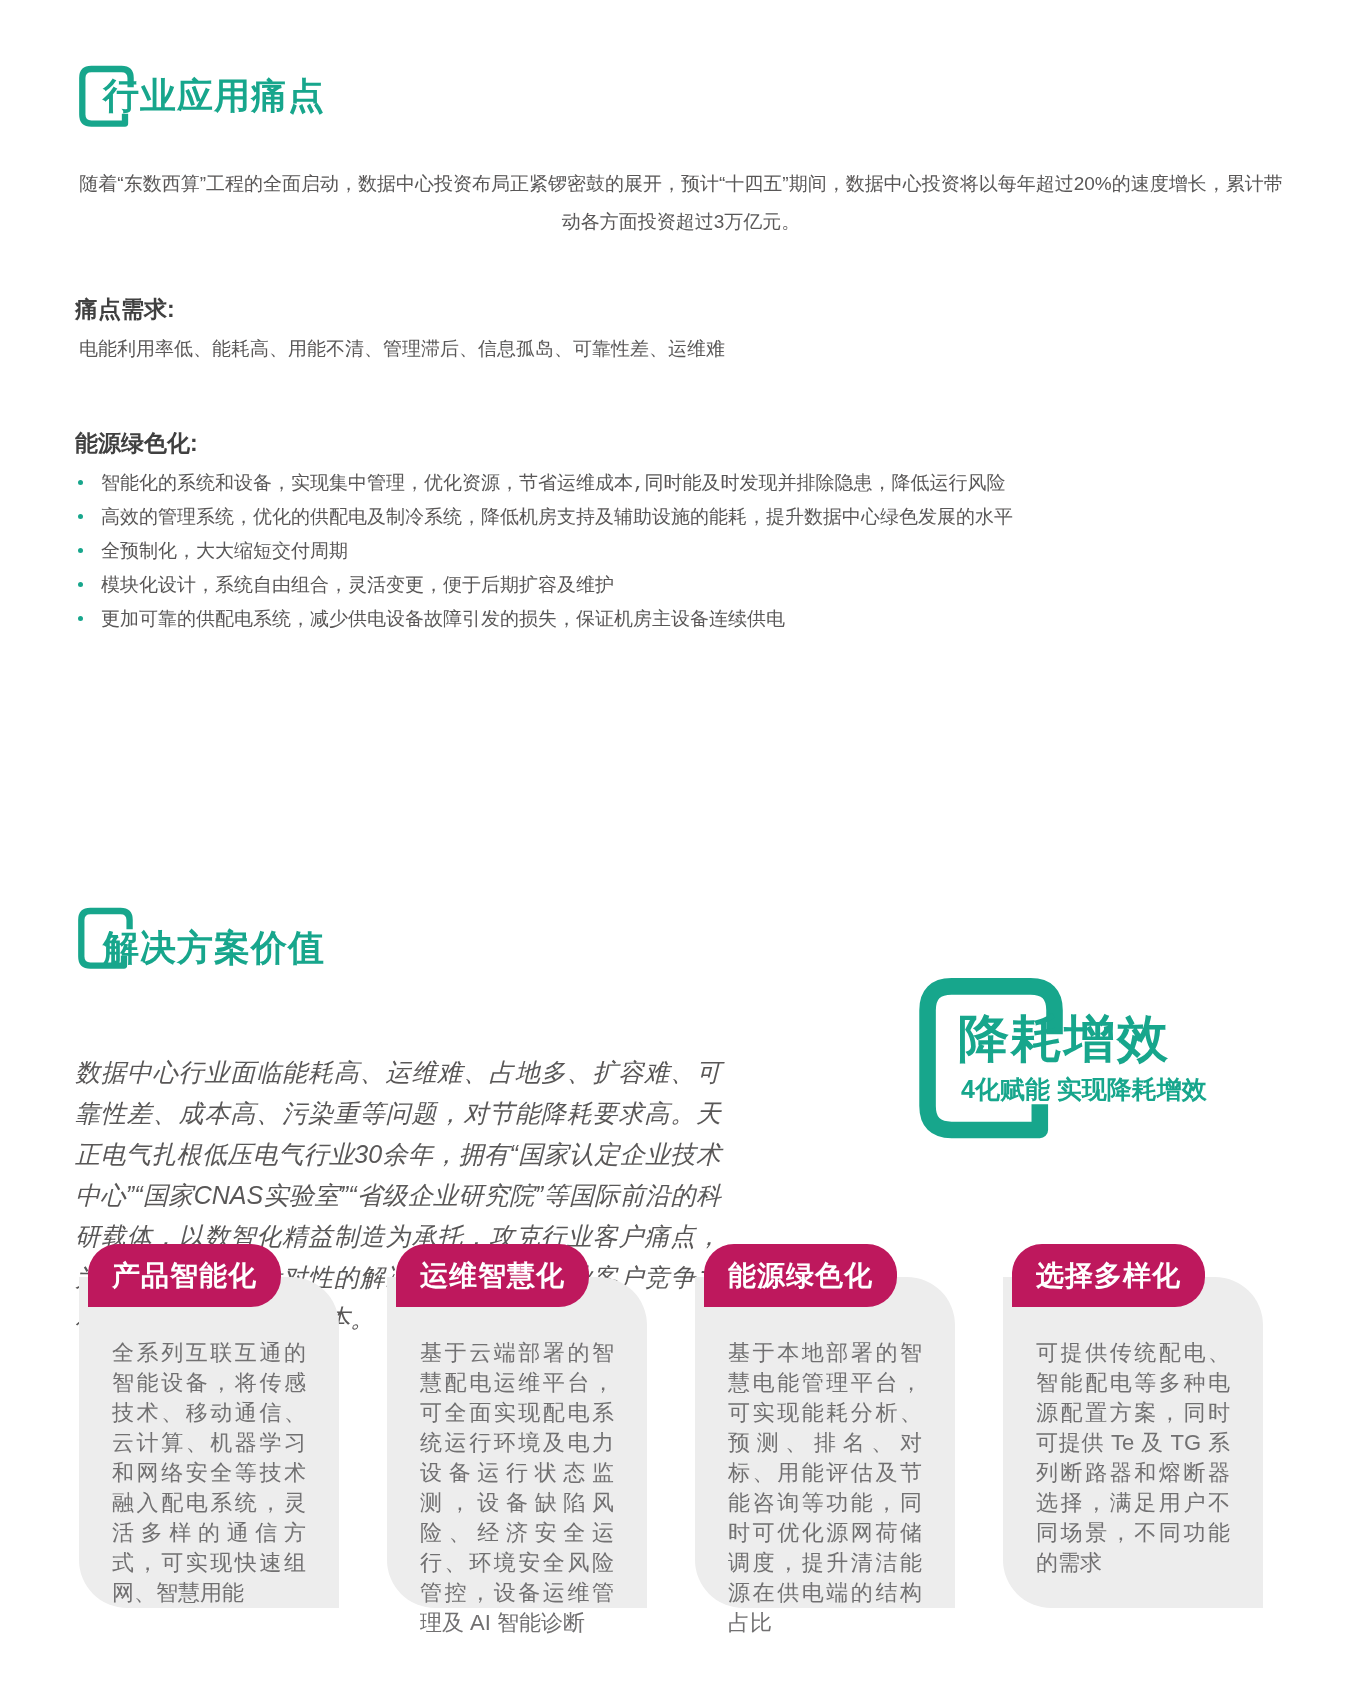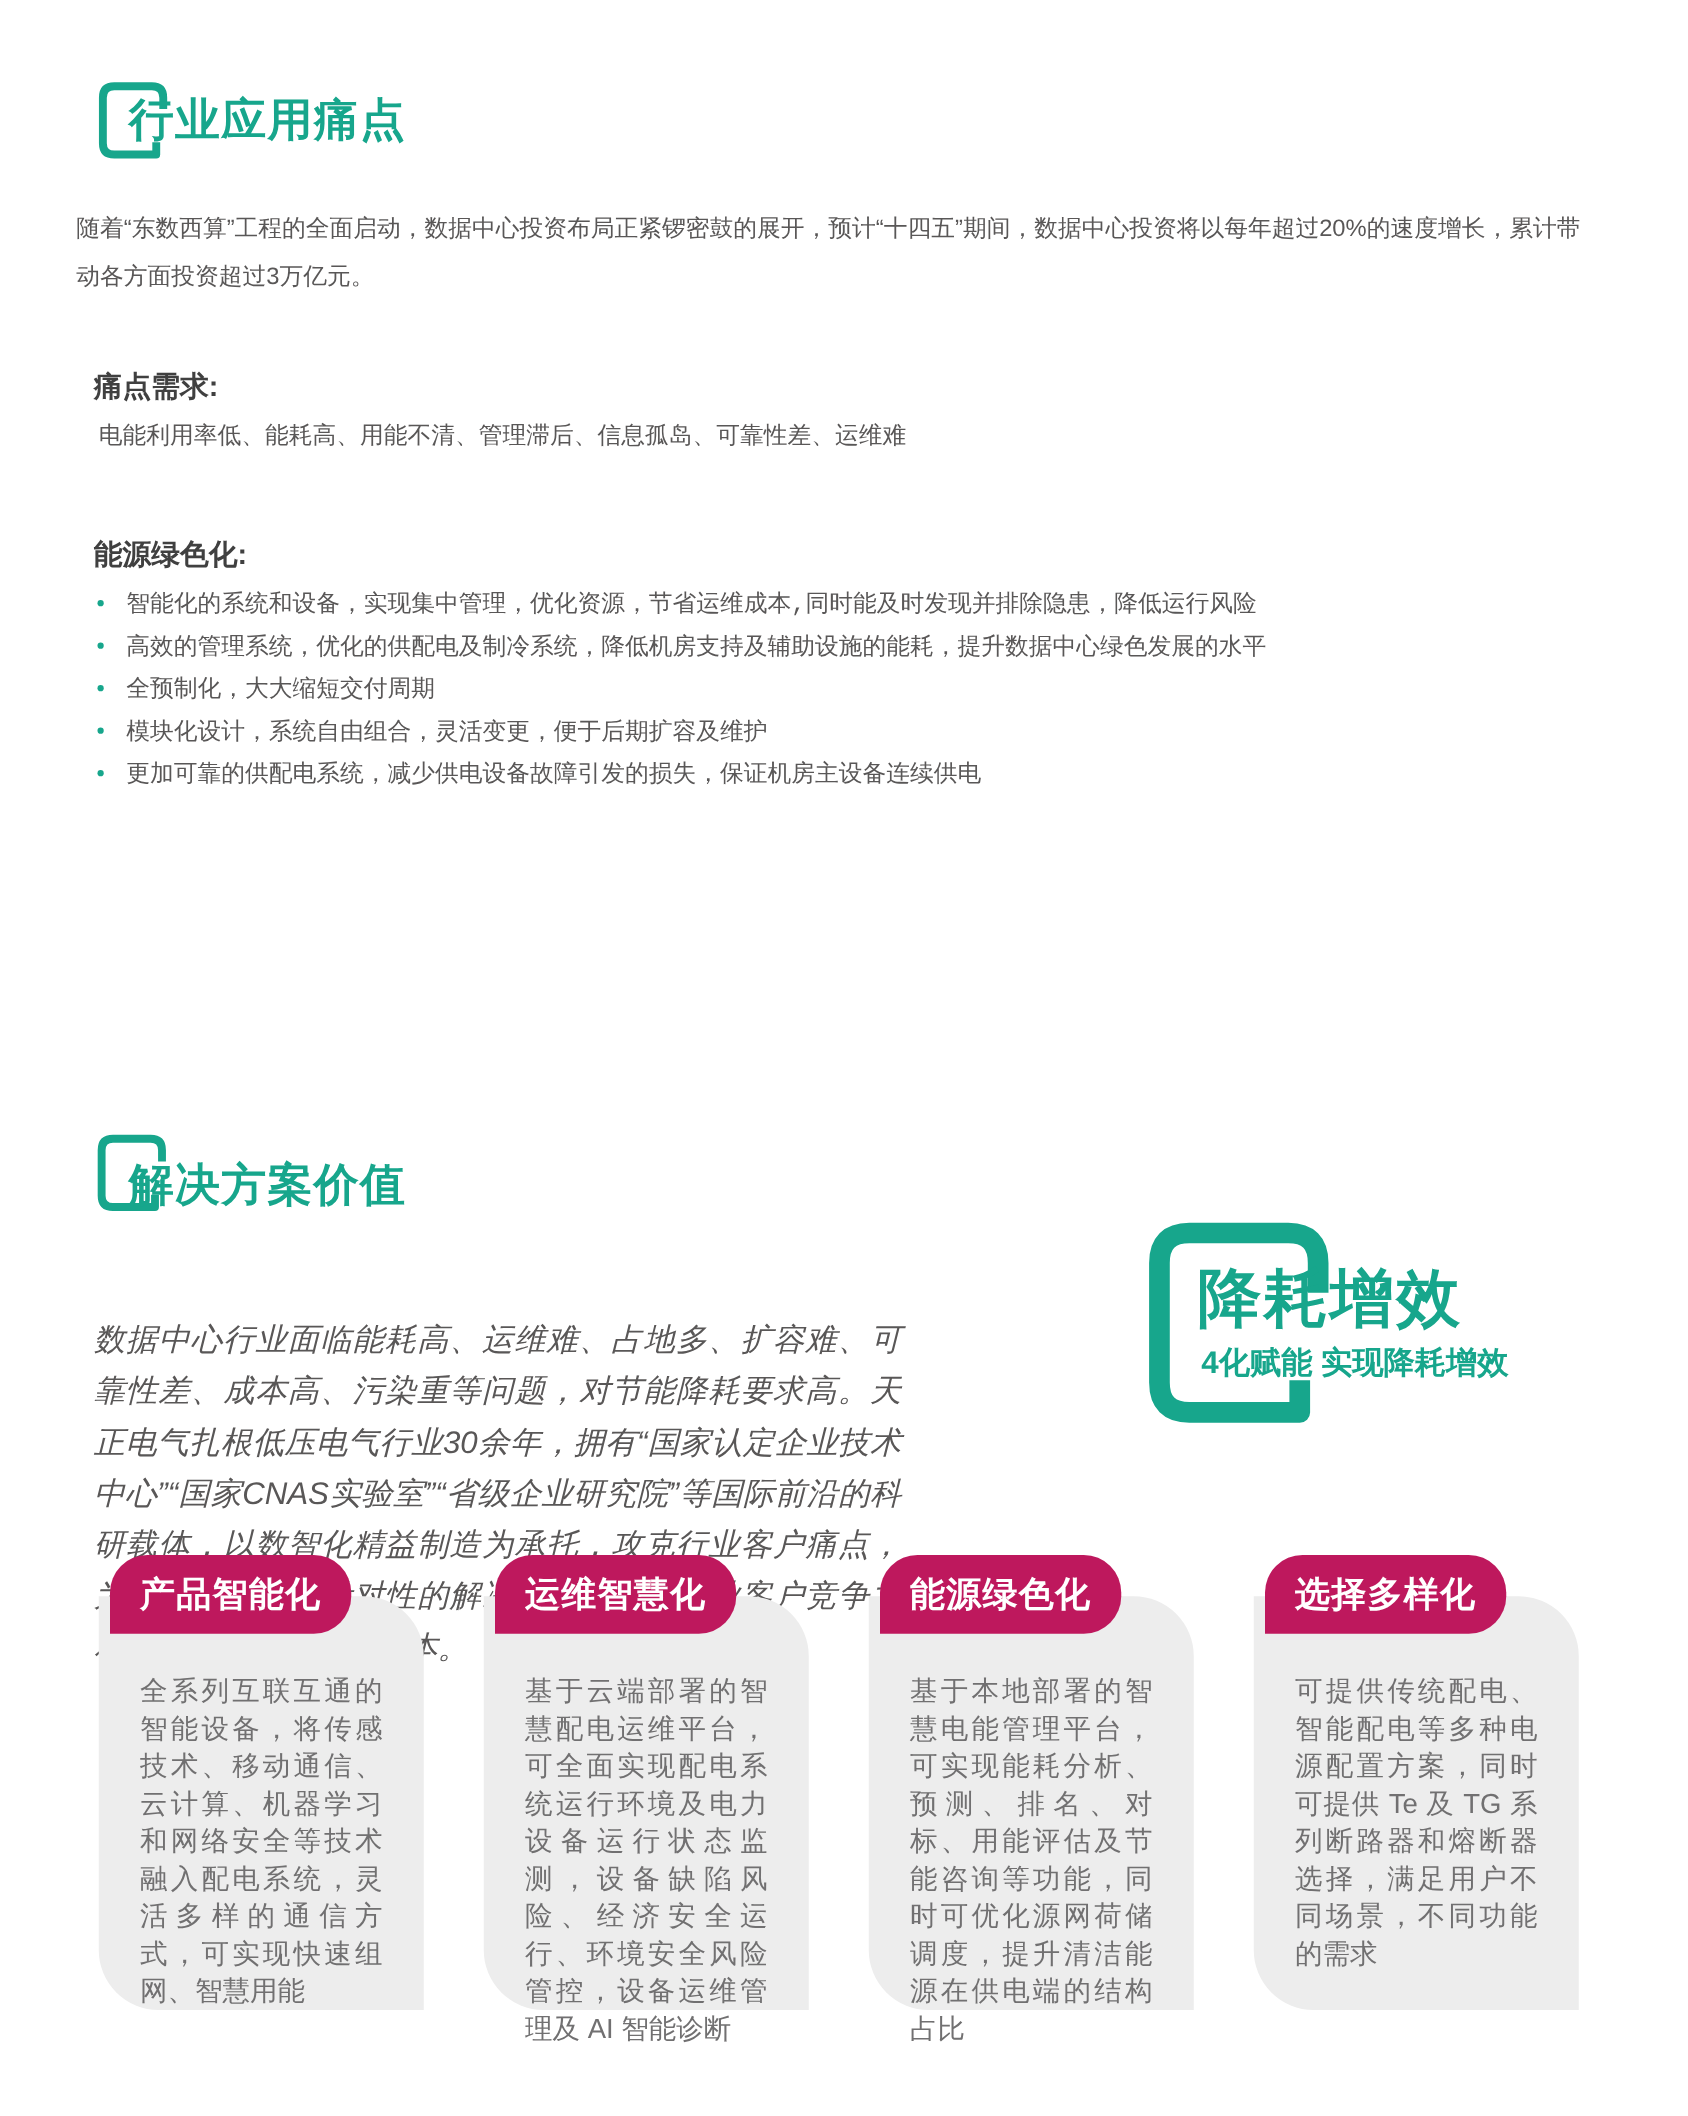--- a/index.html
+++ b/index.html
@@ -27,21 +27,21 @@
 </head>
 <body>
 
 <div class="page">
 
   <svg class="quote-icon" style="left:76px;top:61px;width:70px;height:72px;" viewBox="0 0 100 100">
     <path d="M78 36 V23 Q78 10 65 10 H22 Q9 10 9 23 V75 Q9 88 22 88 H70 V74" fill="none" stroke="#17A68C" stroke-width="9" stroke-linejoin="round"></path>
   </svg>
   <div class="sec-title" style="left:103px;top:72px;">行业应用痛点</div>
 
-  <div class="abs body-text" style="left:61px;top:165px;width:1212px;">随着“东数西算”工程的全面启动，数据中心投资布局正紧锣密鼓的展开，预计“十四五”期间，数据中心投资将以每年超过20%的速度增长，累计带动各方面投资超过3万亿元。</div>
+  <div class="abs body-text" style="left:75px;top:165px;width:1212px;text-align:center;">随着“东数西算”工程的全面启动，数据中心投资布局正紧锣密鼓的展开，预计“十四五”期间，数据中心投资将以每年超过20%的速度增长，累计带动各方面投资超过3万亿元。</div>
 
   <div class="abs sub-head" style="left:75px;top:294px;">痛点需求:</div>
   <div class="abs body-text" style="left:79px;top:330px;width:1200px;">电能利用率低、能耗高、用能不清、管理滞后、信息孤岛、可靠性差、运维难</div>
 
   <div class="abs sub-head" style="left:75px;top:428px;">能源绿色化:</div>
 
   <ul class="bullet-list" style="left:75px;top:470px;width:1220px;">
     <li class="bullet-item">
       <span class="bullet-dot"></span>
       <span>智能化的系统和设备，实现集中管理，优化资源，节省运维成本,同时能及时发现并排除隐患，降低运行风险</span>

